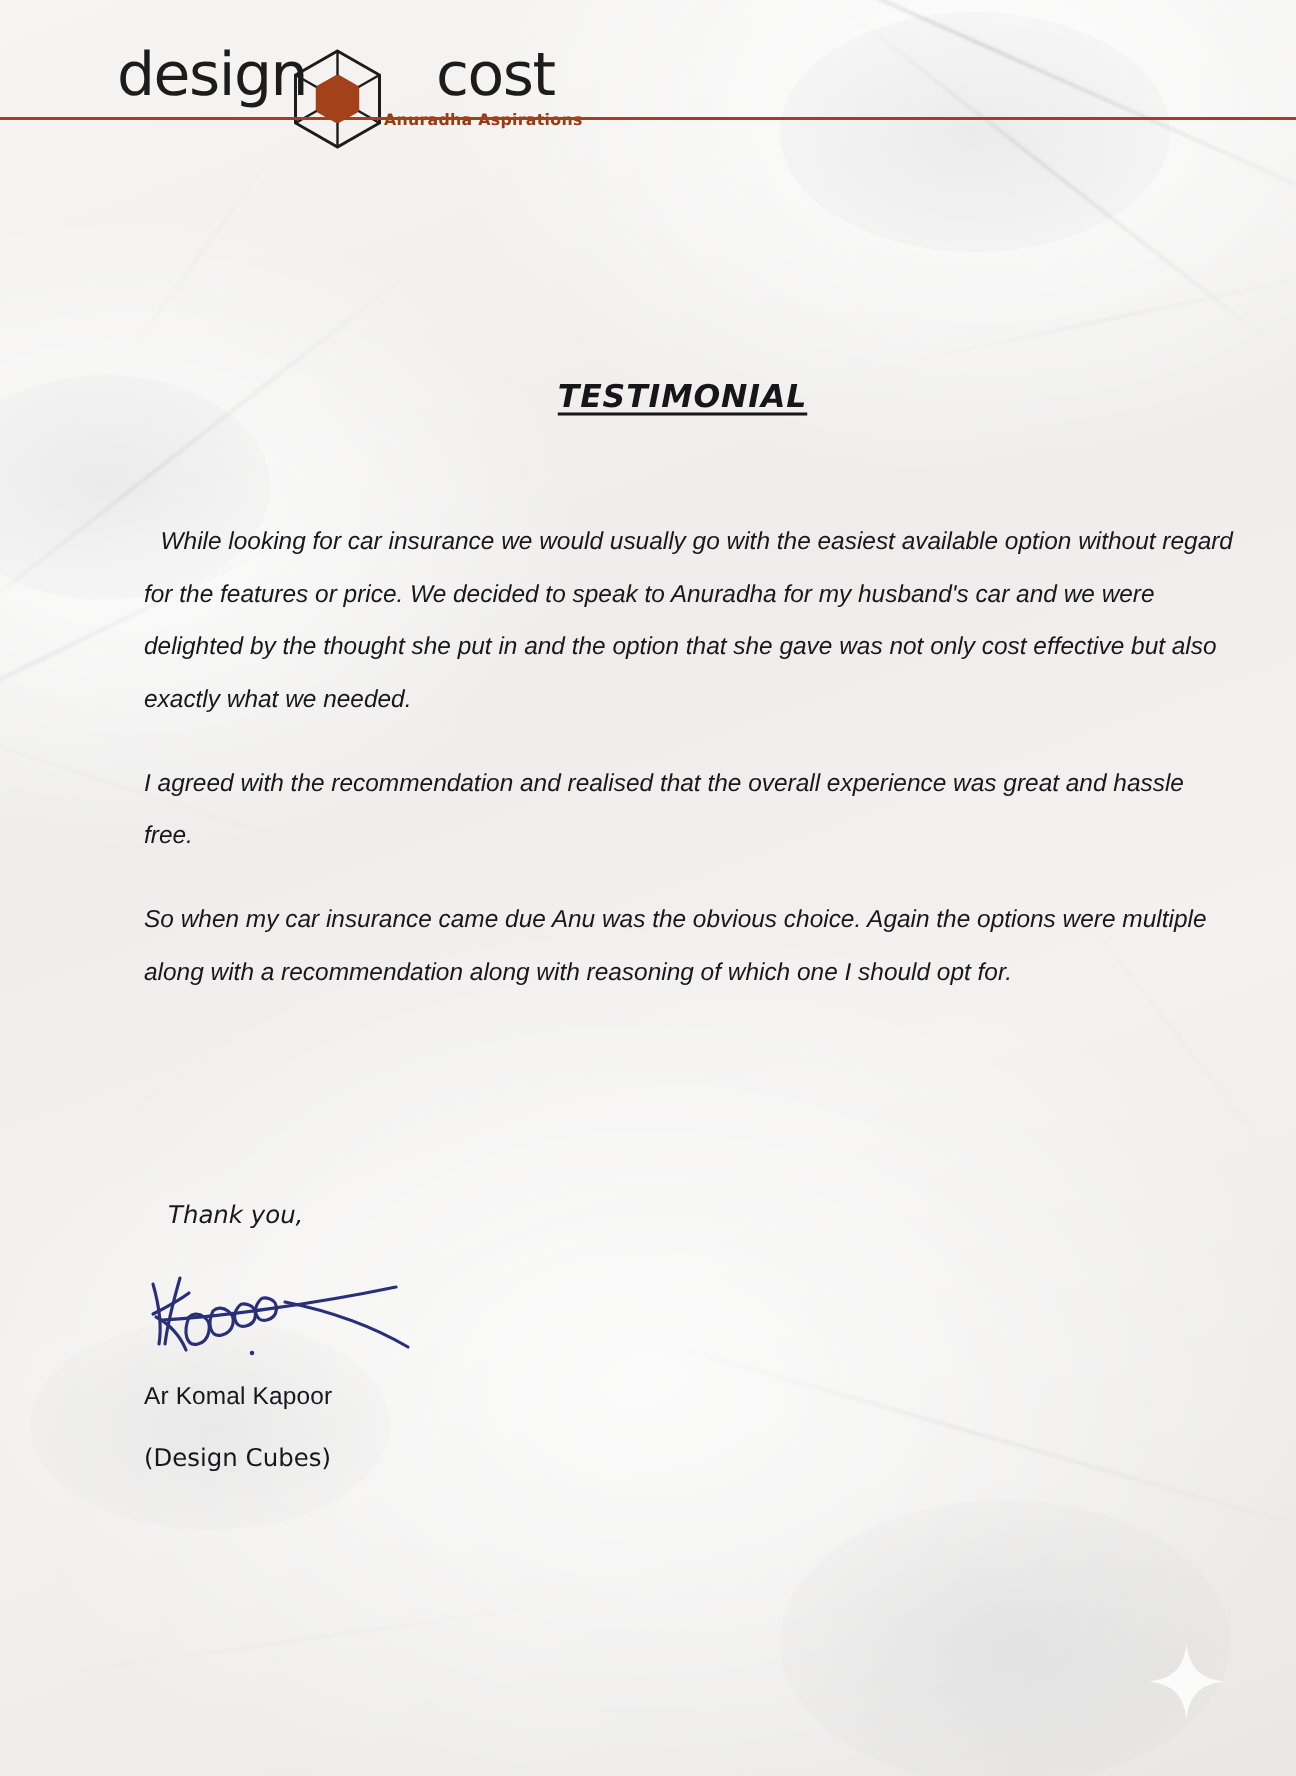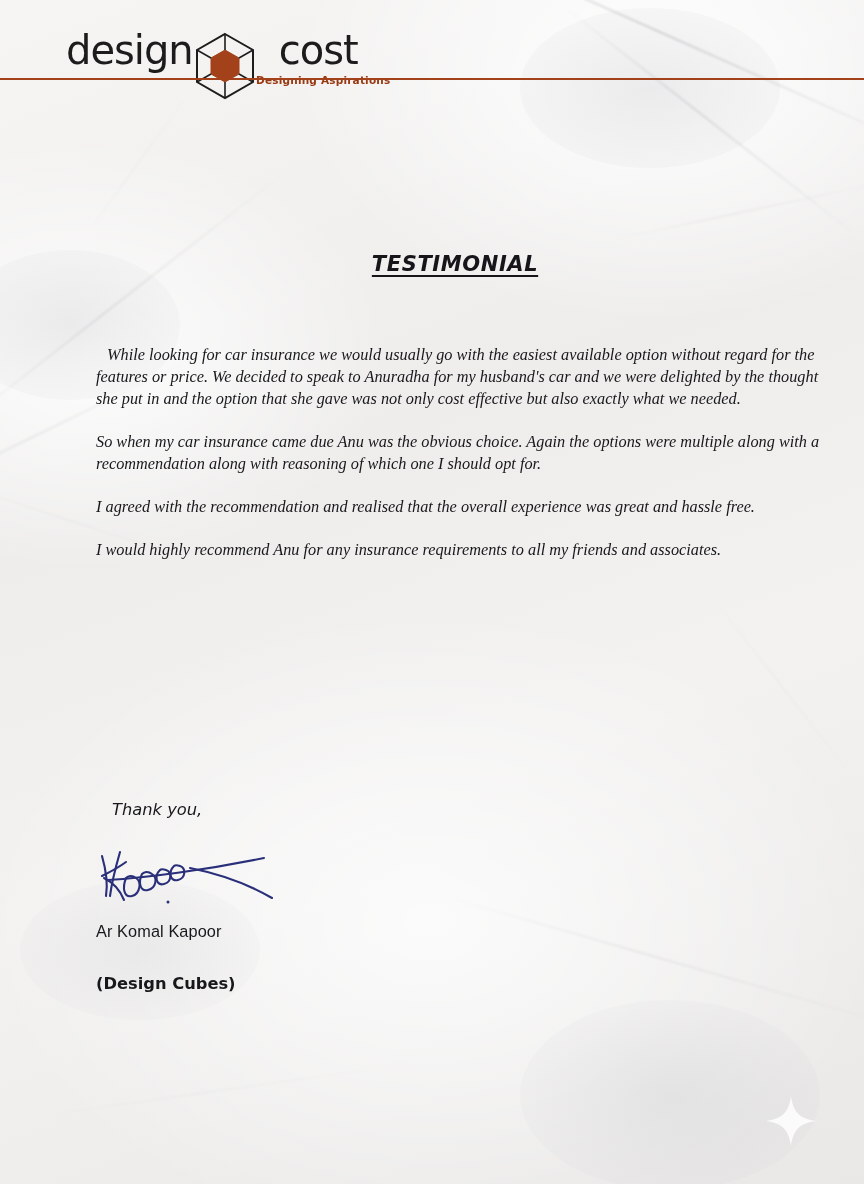--- a/index.html
+++ b/index.html
@@ -73,21 +73,21 @@
     top: 0;
     left: 0;
     font-family: "DejaVu Sans", sans-serif;
     font-size: 40px;
     letter-spacing: -1px;
     color: #1c1c1c;
     font-weight: 400;
     line-height: 48px;
     white-space: nowrap;
   }
-  .logo-text .word-design { margin-right: 86px; }
+  .logo-text .word-design { margin-right: 86px; margin-left: 12px; }
   .logo-tagline {
     position: absolute;
     left: 190px;
     top: 48px;
     font-family: "DejaVu Sans", sans-serif;
     font-size: 10.5px;
     font-weight: bold;
     color: #9a3a12;
     letter-spacing: 0.2px;
     white-space: nowrap;
@@ -124,24 +124,24 @@
     text-decoration: underline;
     text-underline-offset: 4px;
     padding-left: 23px;
   }
 
   .body-copy {
     position: absolute;
     top: 344px;
     left: 96px;
     width: 730px;
-    font-family: Liberation Serif, serif;
+    font-family: Liberation Sans, sans-serif;
     font-style: italic;
     font-size: 16.3px;
-    line-height: 22px;
+    line-height: 35px;
     color: #18181c;
   }
   .body-copy p {
     margin: 0 0 21px 0;
   }
   .body-copy p.indented {
     text-indent: 11px;
   }
 
   .closing {
@@ -164,26 +164,25 @@
   }
   .sign-name {
     margin: 0;
     font-style: normal;
     font-family: Liberation Sans, sans-serif;
     font-size: 16.3px;
     color: #18181c;
     letter-spacing: 0.1px;
   }
   .company {
-    margin: 24px 0 0 0;
+    margin: 12px 0 0 0;
     font-family: "DejaVu Sans", sans-serif;
     font-size: 16.3px;
     color: #18181c;
     font-style: normal;
-    font-weight: bold;
   }
 
   .sparkle {
     position: absolute;
     right: 46px;
     bottom: 36px;
     width: 54px;
     height: 54px;
     opacity: 0.85;
   }
@@ -219,32 +218,31 @@
         <polygon points="31,2 59,18 59,50 31,66 3,50 3,18" fill="none" stroke="#1c1c1c" stroke-width="2"></polygon>
         <polygon points="31,18 45,26 45,42 31,50 17,42 17,26" fill="#a2411a" stroke="#a2411a" stroke-width="1"></polygon>
         <line x1="31" y1="2" x2="31" y2="18" stroke="#1c1c1c" stroke-width="1.6"></line>
         <line x1="3" y1="18" x2="17" y2="26" stroke="#1c1c1c" stroke-width="1.6"></line>
         <line x1="59" y1="18" x2="45" y2="26" stroke="#1c1c1c" stroke-width="1.6"></line>
         <line x1="3" y1="50" x2="17" y2="42" stroke="#1c1c1c" stroke-width="1.6"></line>
         <line x1="59" y1="50" x2="45" y2="42" stroke="#1c1c1c" stroke-width="1.6"></line>
         <line x1="31" y1="50" x2="31" y2="66" stroke="#1c1c1c" stroke-width="1.6"></line>
       </svg>
 
-      <div class="logo-tagline">Designing Aspirations</div>
+      <div class="logo-tagline">Anuradha Aspirations</div>
     </div>
     <div class="rule"></div>
   </div>
 
   <div class="doc-title">TESTIMONIAL</div>
 
   <div class="body-copy">
     <p class="indented">While looking for car insurance we would usually go with the easiest available option without regard for the features or price. We decided to speak to Anuradha for my husband's car and we were delighted by the thought she put in and the option that she gave was not only cost effective but also exactly what we needed.</p>
+    <p>I agreed with the recommendation and realised that the overall experience was great and hassle free.</p>
     <p>So when my car insurance came due Anu was the obvious choice. Again the options were multiple along with a recommendation along with reasoning of which one I should opt for.</p>
-    <p>I agreed with the recommendation and realised that the overall experience was great and hassle free.</p>
-    <p>I would highly recommend Anu for any insurance requirements to all my friends and associates.</p>
   </div>
 
   <div class="closing">
     <p class="thanks">Thank you,</p>
 
     <svg class="signature" viewBox="0 0 210 62">
       <g fill="none" stroke="#2a2f7a" stroke-width="2.1" stroke-linecap="round">
         <path d="M6,8 C10,22 12,36 10,48"></path>
         <path d="M24,4 C20,18 16,32 14,48"></path>
         <path d="M6,28 C14,24 22,20 30,14"></path>

